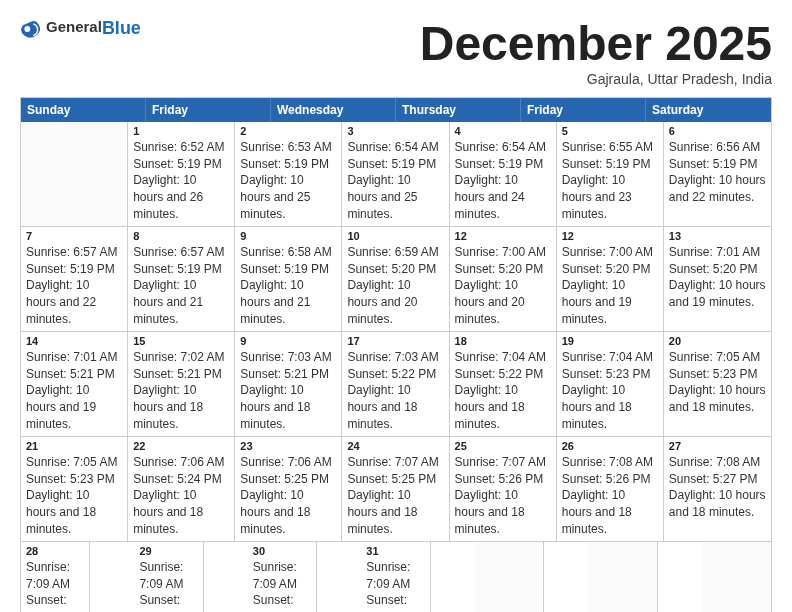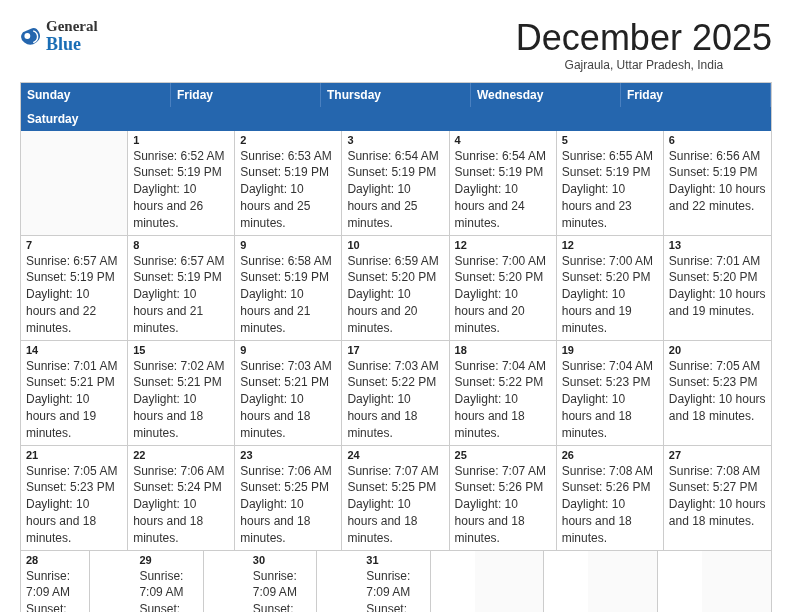--- a/index.html
+++ b/index.html
@@ -23,61 +23,58 @@
       align-items: flex-start;
       margin-bottom: 10px;
     }
     .logo {
       display: flex;
       align-items: center;
       gap: 4px;
     }
     .logo-text {
       display: flex;
-      flex-direction: column;
       line-height: 1.1;
-      font-family: Liberation Serif, serif;
     }
     .logo-general {
       font-size: 15px;
       font-weight: bold;
       color: #333;
     }
     .logo-blue {
       font-size: 18px;
       font-weight: bold;
       color: #1a6eb5;
     }
     .logo-icon {
       width: 22px;
       height: 22px;
     }
     .title-block {
       text-align: right;
     }
     .month-title {
-      font-size: 36px;
-      font-weight: normal;
+      font-size: 48px;
+      font-weight: bold;
       color: #222;
       line-height: 1.1;
     }
     .location-title {
-      font-size: 12px;
+      font-size: 14px;
       color: #444;
-      text-align: center;
     }
     .calendar {
       flex: 1;
       display: flex;
       flex-direction: column;
       border: 1px solid #ccc;
     }
     .cal-header {
       display: grid;
-      grid-template-columns: repeat(5, 1fr);
+      grid-template-columns: repeat(6, 1fr);
       background: #2566ae;
     }
     .cal-header-cell {
       color: #fff;
       font-size: 12px;
       font-weight: bold;
       padding: 5px 6px;
       text-align: left;
       border-right: 1px solid #4a80c0;
     }
@@ -136,22 +133,22 @@
     <div class="title-block">
       <div class="month-title">December 2025</div>
       <div class="location-title">Gajraula, Uttar Pradesh, India</div>
     </div>
   </div>
 
   <div class="calendar">
     <div class="cal-header">
     <div class="cal-header-cell">Sunday</div>
         <div class="cal-header-cell">Friday</div>
+        <div class="cal-header-cell">Wednesday</div>
         <div class="cal-header-cell">Thursday</div>
-        <div class="cal-header-cell">Wednesday</div>
         <div class="cal-header-cell">Friday</div>
         <div class="cal-header-cell">Saturday</div>
       </div>
     <div class="cal-body">
     <div class="cal-row">
           <div class="cal-cell empty"></div>
           <div class="cal-cell">
             <span class="cell-date">1</span>
             <div class="cell-info">Sunrise: 6:52 AM<br>Sunset: 5:19 PM<br>Daylight: 10 hours and 26 minutes.</div>
           </div>

